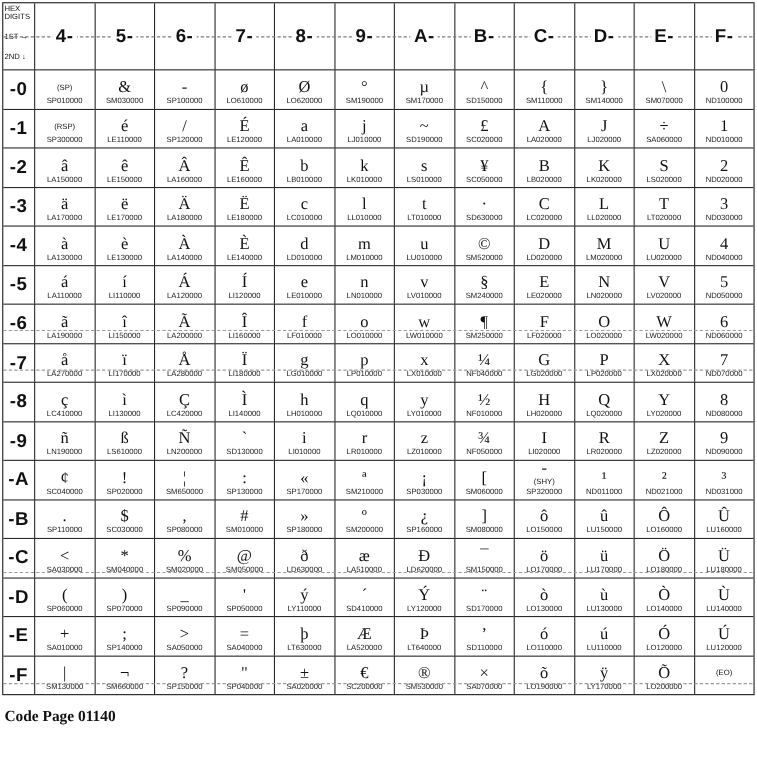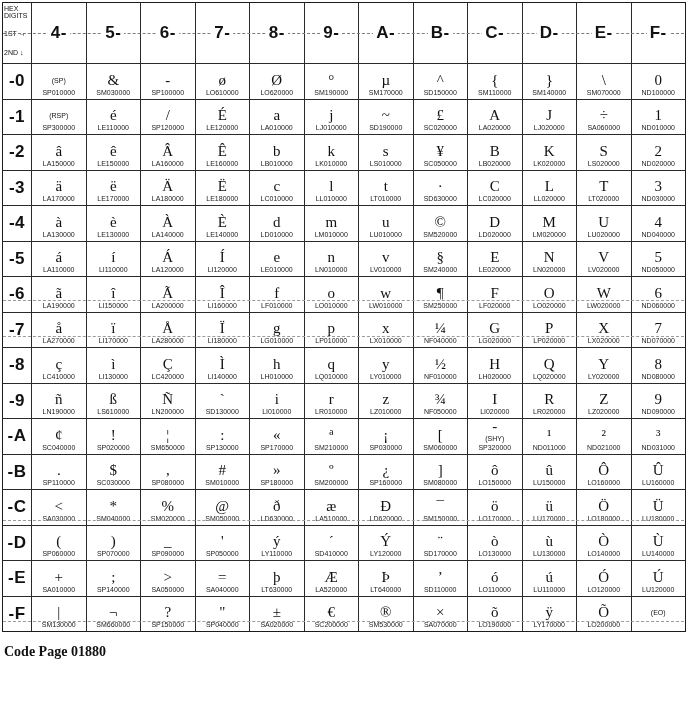--- a/index.html
+++ b/index.html
@@ -870,14 +870,14 @@
         <div class="cid"></div>
       </div>
     </div>
 
   <div class="dash hdr" style="top:33px"></div>
   <div class="dash" style="top:300px"></div>
   <div class="dash" style="top:336px"></div>
   <div class="dash" style="top:520px"></div>
   <div class="dash" style="top:621px"></div>
 
-  <div class="footer">Code Page 01880</div>
+  <div class="footer">Code Page 01140</div>
 </div>
 
 </body></html>

